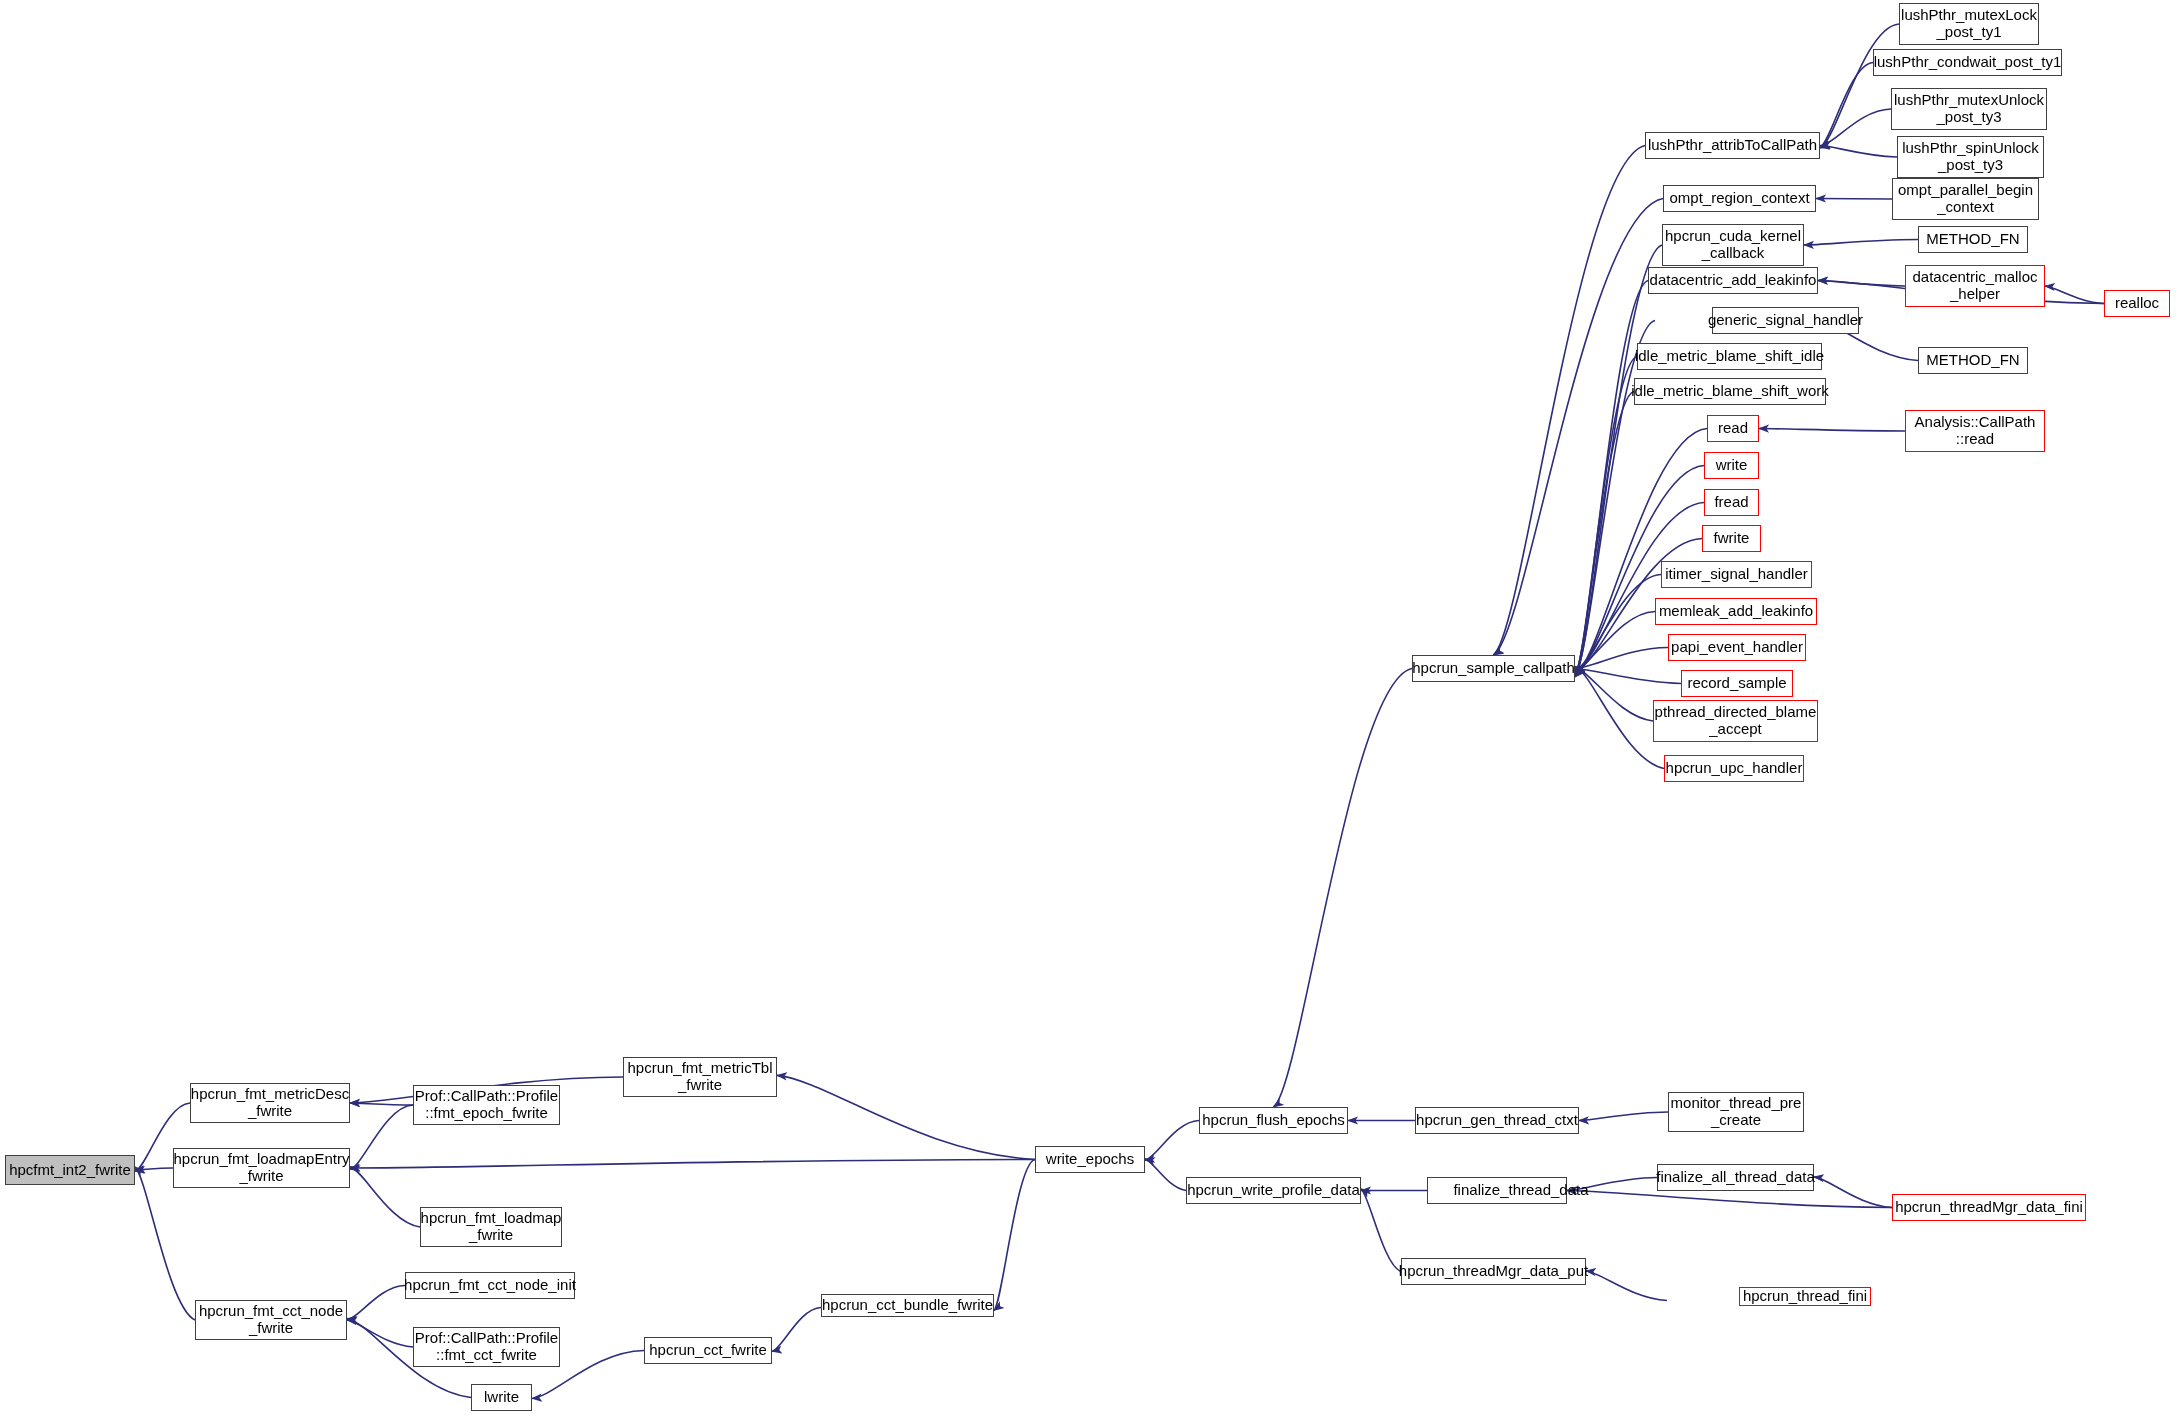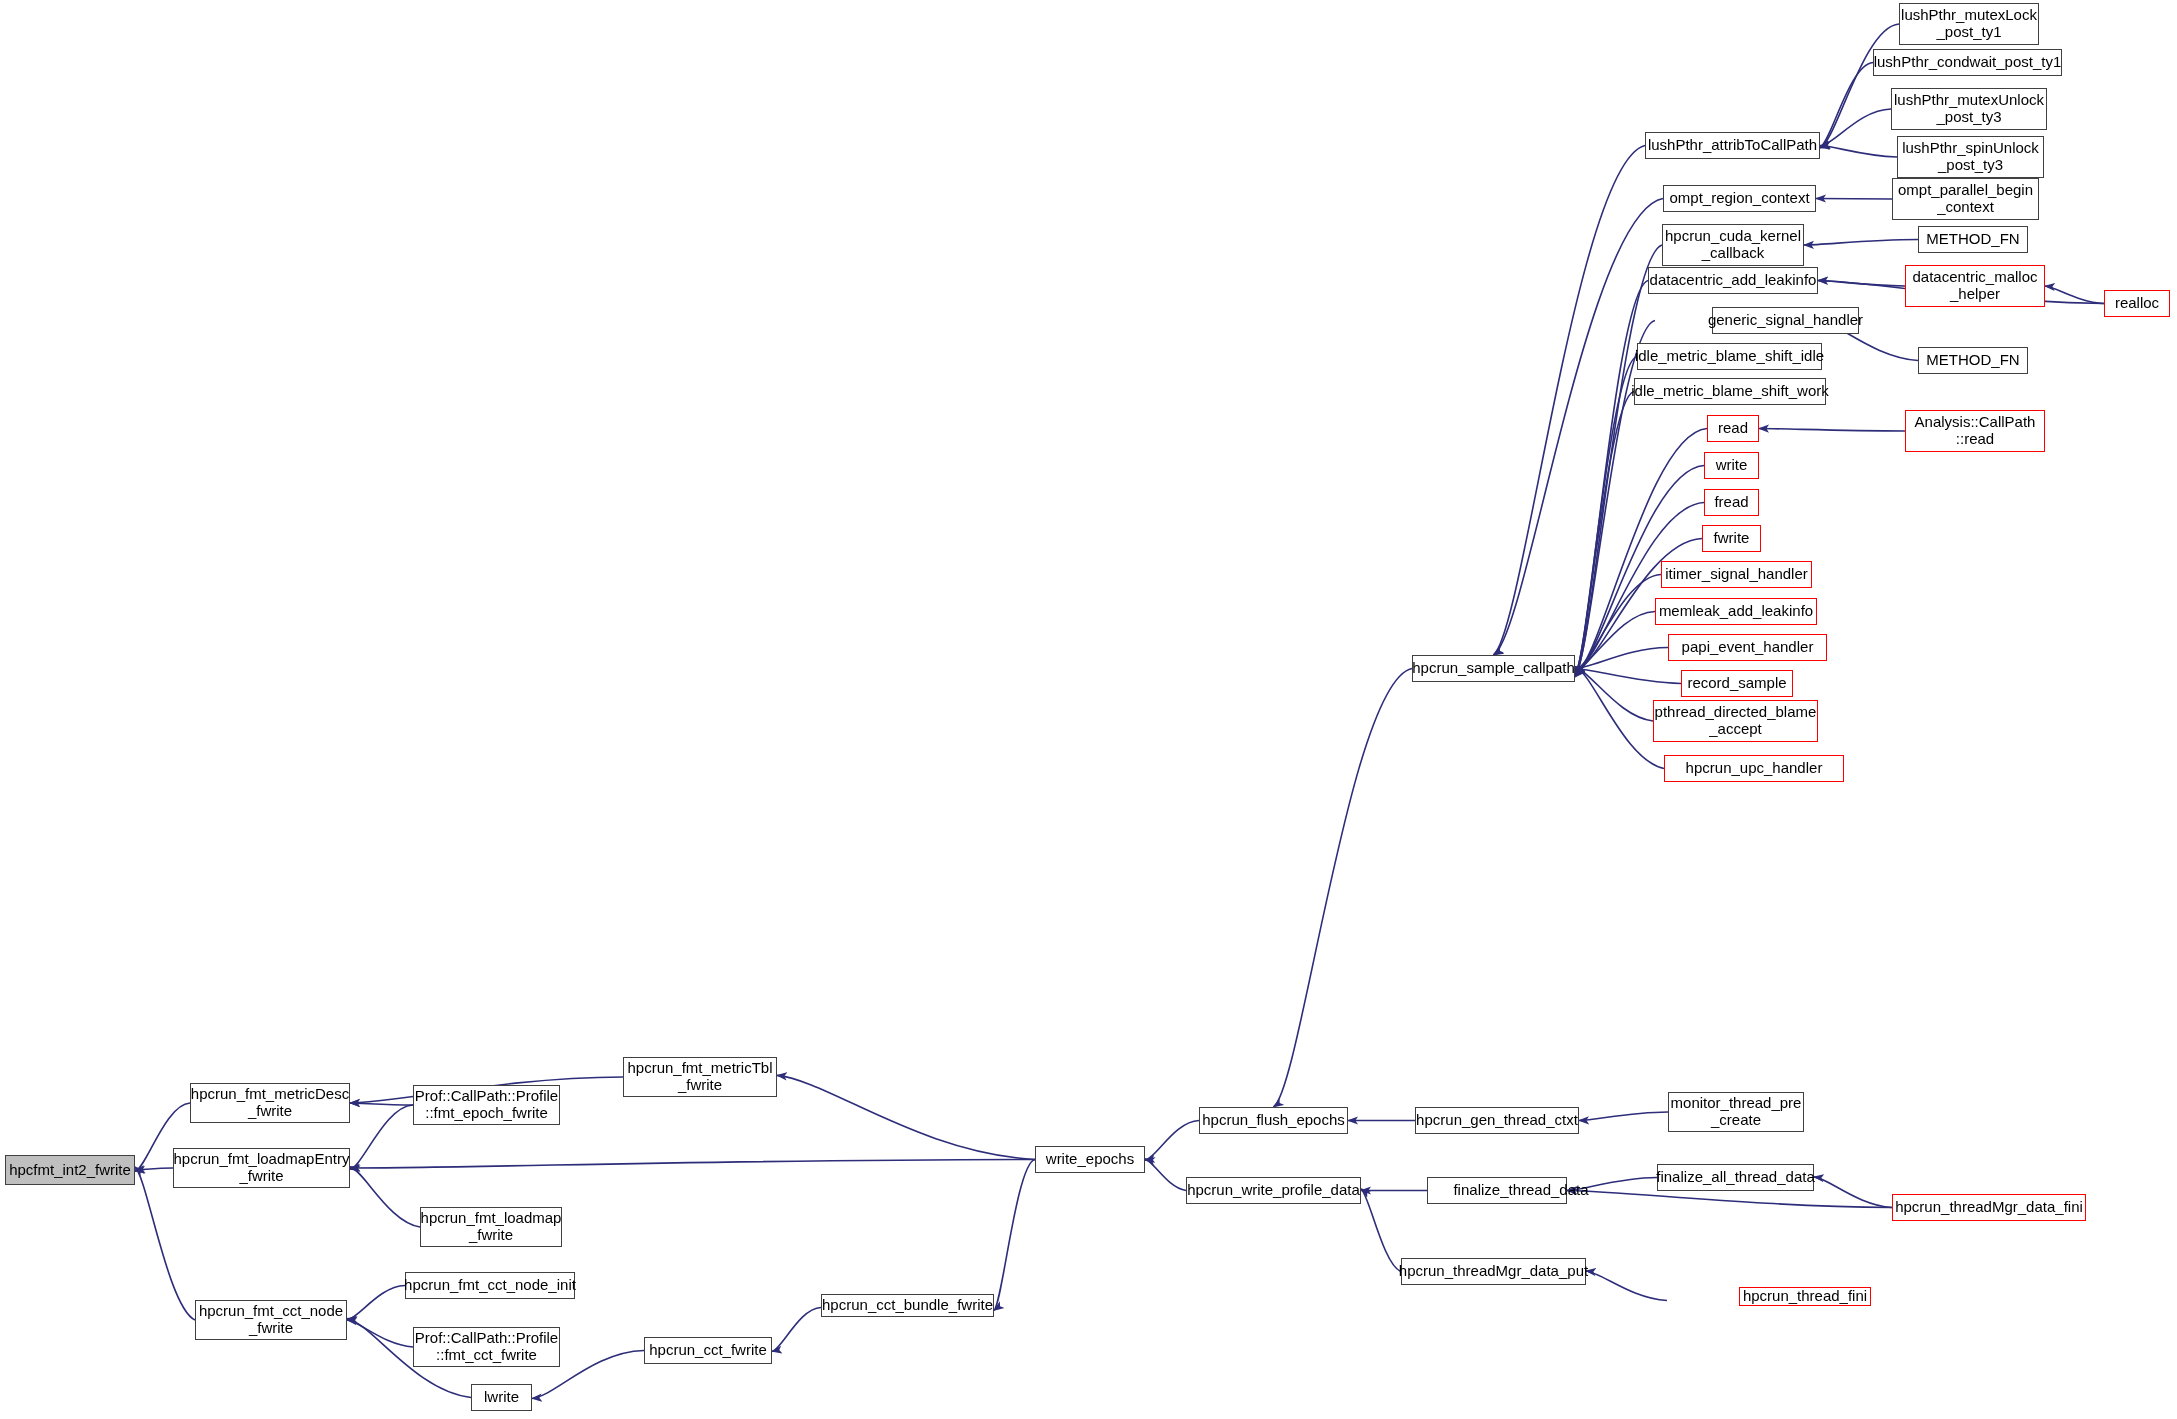--- a/index.html
+++ b/index.html
@@ -135,19 +135,19 @@
       <div class="node" style="left: 1918px; top: 347px; width: 110px; height: 27px;"><span class="lbl">METHOD_FN</span></div>
       <div class="node" style="left: 1634px; top: 378px; width: 192px; height: 27px;"><span class="lbl">idle_metric_blame_shift_work</span></div>
       <div class="node red" style="left: 1707px; top: 415px; width: 52px; height: 27px;"><span class="lbl">read</span></div>
       <div class="node red" style="left: 1905px; top: 410px; width: 140px; height: 42px;"><span class="lbl">Analysis::CallPath
 ::read</span></div>
       <div class="node red" style="left: 1704px; top: 452px; width: 55px; height: 27px;"><span class="lbl">write</span></div>
       <div class="node red" style="left: 1704px; top: 489px; width: 55px; height: 27px;"><span class="lbl">fread</span></div>
       <div class="node red" style="left: 1702px; top: 525px; width: 59px; height: 27px;"><span class="lbl">fwrite</span></div>
       <div class="node red" style="left: 1661px; top: 561px; width: 151px; height: 27px;"><span class="lbl">itimer_signal_handler</span></div>
       <div class="node red" style="left: 1655px; top: 598px; width: 162px; height: 27px;"><span class="lbl">memleak_add_leakinfo</span></div>
-      <div class="node red" style="left: 1668px; top: 634px; width: 159px; height: 27px;"><span class="lbl">papi_event_handler</span></div>
+      <div class="node red" style="left: 1668px; top: 634px; width: 138px; height: 27px;"><span class="lbl">papi_event_handler</span></div>
       <div class="node red" style="left: 1681px; top: 670px; width: 112px; height: 27px;"><span class="lbl">record_sample</span></div>
       <div class="node red" style="left: 1653px; top: 700px; width: 165px; height: 42px;"><span class="lbl">pthread_directed_blame
 _accept</span></div>
-      <div class="node red" style="left: 1664px; top: 755px; width: 180px; height: 27px;"><span class="lbl">hpcrun_upc_handler</span></div>
+      <div class="node red" style="left: 1664px; top: 755px; width: 140px; height: 27px;"><span class="lbl">hpcrun_upc_handler</span></div>
     </div>
 </div>
 
 </body></html>

